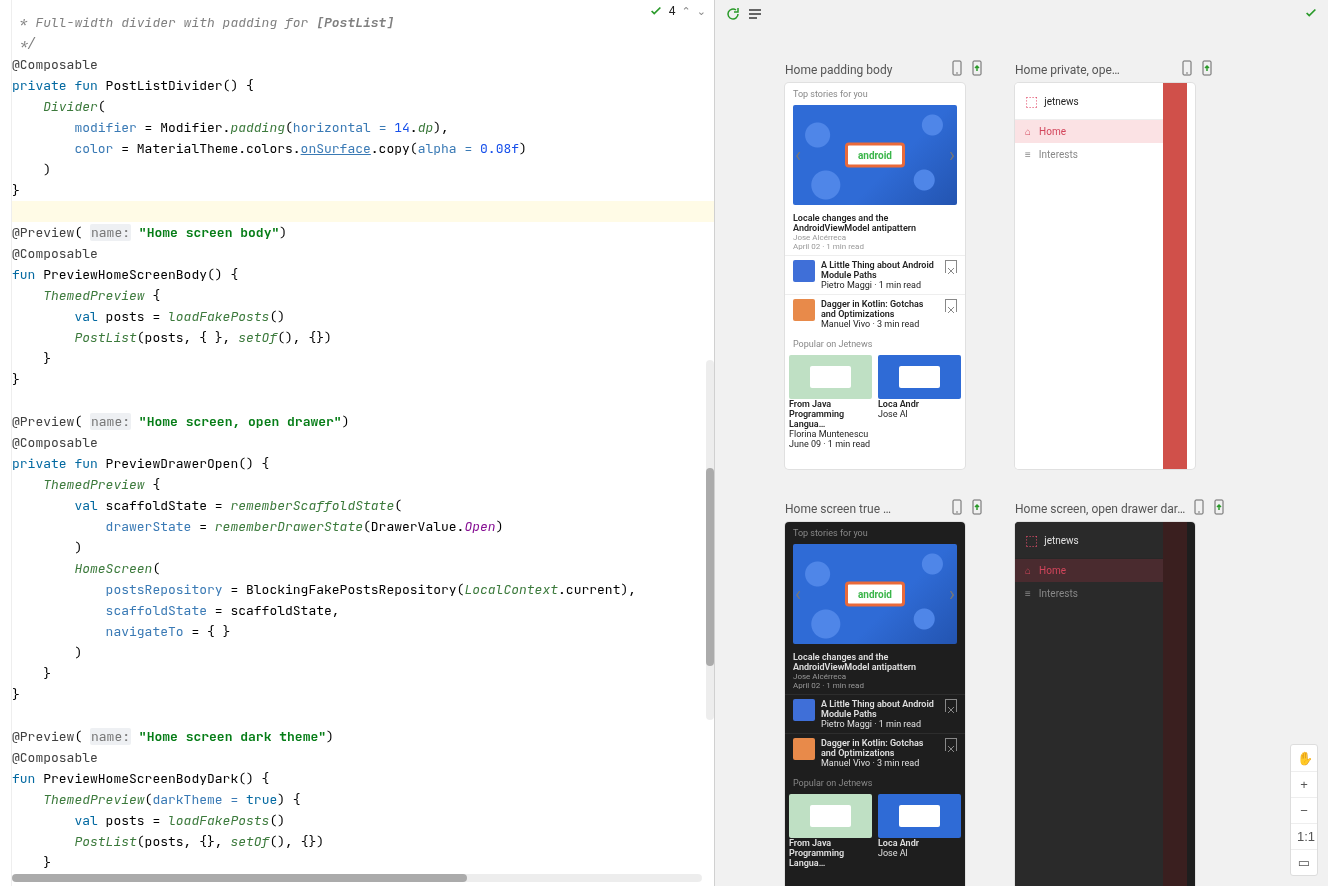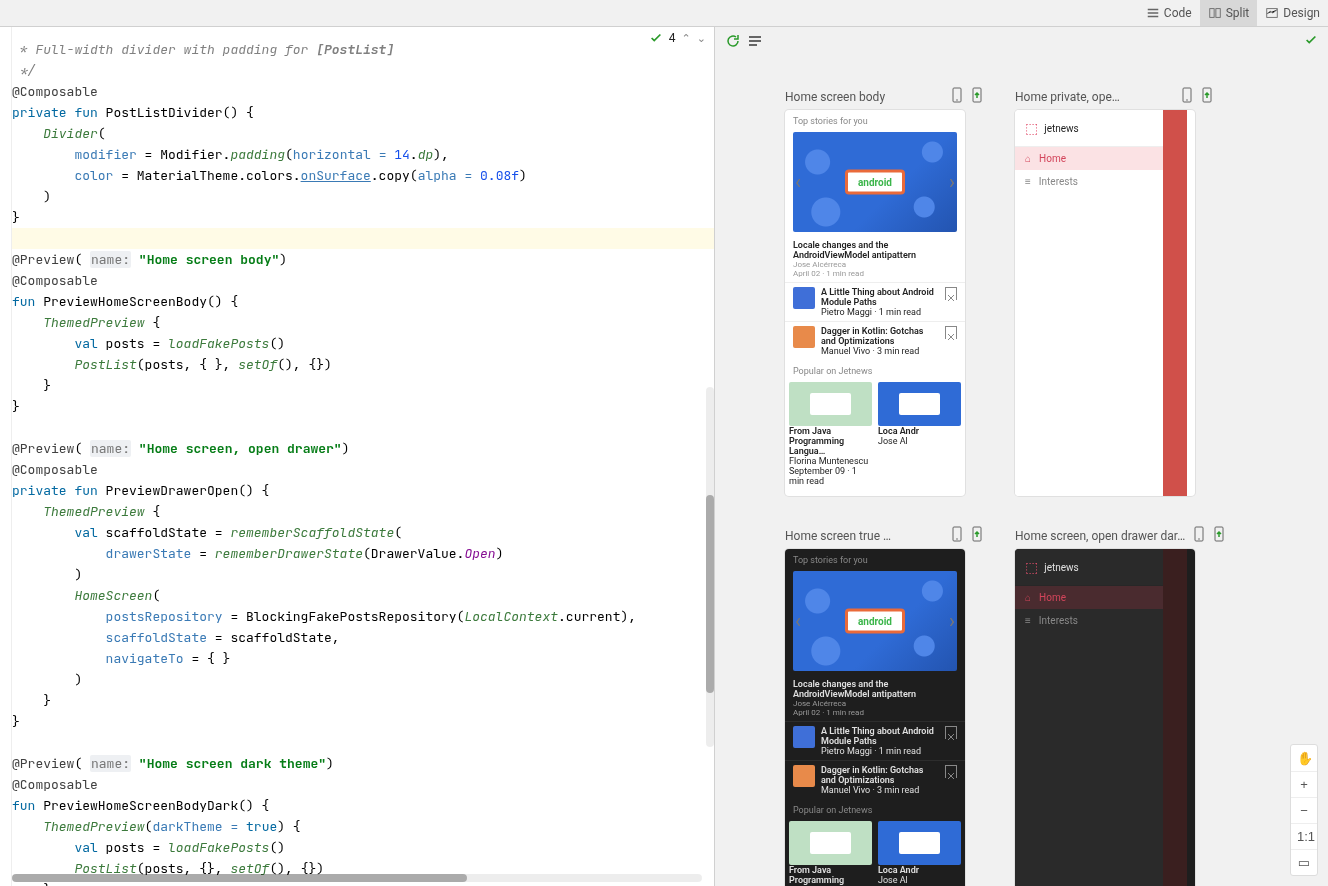--- a/index.html
+++ b/index.html
@@ -81,42 +81,20 @@
 
   .hscroll{position:absolute;left:12px;right:12px;bottom:4px;height:8px;background:rgba(0,0,0,0.07);border-radius:4px;}
   .hscroll .thumb-s{position:absolute;left:0;width:66%;top:0;bottom:0;background:rgba(0,0,0,0.28);border-radius:4px;}
   .vscroll{position:absolute;top:360px;right:0px;width:8px;height:360px;background:rgba(0,0,0,0.07);border-radius:4px;}
   .vscroll .thumb-s{position:absolute;left:0;right:0;top:30%;height:55%;background:rgba(0,0,0,0.28);border-radius:4px;}
 </style>
 </head>
 <body>
 
 <div class="root">
-  <div class="top-tabs">
-    <div class="view-btn">
-      <svg viewBox="0 0 16 16">
-          <path stroke="#666" stroke-width="1.5" d="M2 4h12M2 8h12M2 12h12"></path>
-        </svg>
-      <span>Code</span>
-    </div>
-    <div class="view-btn selected">
-      <svg viewBox="0 0 16 16">
-          <rect x="2" y="3" width="5" height="10" fill="none" stroke="#666"></rect>
-          <rect x="9" y="3" width="5" height="10" fill="none" stroke="#666"></rect>
-        </svg>
-      <span>Split</span>
-    </div>
-    <div class="view-btn">
-      <svg viewBox="0 0 16 16">
-          <rect x="2" y="3" width="12" height="10" fill="none" stroke="#666"></rect>
-          <path stroke="#666" d="M2 9l4-3 3 2 5-4"></path>
-        </svg>
-      <span>Design</span>
-    </div>
-  </div>
 
   <div class="main">
     <div class="editor-col">
       <div class="gutter"></div>
       <div class="code" id="code"><div><span class="c-comment"> * Full-width divider with padding for </span><span class="c-comment" style="font-weight: bold;">[PostList]</span></div><div><span class="c-comment"> */</span></div><div><span class="c-anno">@Composable</span></div><div><span class="c-kw">private fun </span><span class="">PostListDivider() {</span></div><div><span class="">    </span><span class="c-call">Divider</span><span class="">(</span></div><div><span class="c-param">        modifier </span><span class="">= Modifier.</span><span class="c-call">padding</span><span class="">(</span><span class="c-param">horizontal = </span><span class="c-num">14</span><span class="">.</span><span class="c-call">dp</span><span class="">),</span></div><div><span class="c-param">        color </span><span class="">= MaterialTheme.colors.</span><span class="c-param c-ul">onSurface</span><span class="">.copy(</span><span class="c-param">alpha = </span><span class="c-num">0.08f</span><span class="">)</span></div><div><span class="">    )</span></div><div><span class="">}</span></div><div class="hl-line">&nbsp;</div><div><span class="c-anno">@Preview</span><span class="">( </span><span class="c-pl">name:</span><span class=""> </span><span class="c-str">"Home screen body"</span><span class="">)</span></div><div><span class="c-anno">@Composable</span></div><div><span class="c-kw">fun </span><span class="">PreviewHomeScreenBody() {</span></div><div><span class="">    </span><span class="c-call">ThemedPreview </span><span class="">{</span></div><div><span class="">        </span><span class="c-kw">val </span><span class="">posts = </span><span class="c-call">loadFakePosts</span><span class="">()</span></div><div><span class="">        </span><span class="c-call">PostList</span><span class="">(posts, { }, </span><span class="c-call">setOf</span><span class="">(), {})</span></div><div><span class="">    }</span></div><div><span class="">}</span></div><div>&nbsp;</div><div><span class="c-anno">@Preview</span><span class="">( </span><span class="c-pl">name:</span><span class=""> </span><span class="c-str">"Home screen, open drawer"</span><span class="">)</span></div><div><span class="c-anno">@Composable</span></div><div><span class="c-kw">private fun </span><span class="">PreviewDrawerOpen() {</span></div><div><span class="">    </span><span class="c-call">ThemedPreview </span><span class="">{</span></div><div><span class="">        </span><span class="c-kw">val </span><span class="">scaffoldState = </span><span class="c-call">rememberScaffoldState</span><span class="">(</span></div><div><span class="c-param">            drawerState </span><span class="">= </span><span class="c-call">rememberDrawerState</span><span class="">(DrawerValue.</span><span class="c-enum">Open</span><span class="">)</span></div><div><span class="">        )</span></div><div><span class="">        </span><span class="c-call">HomeScreen</span><span class="">(</span></div><div><span class="c-param">            postsRepository </span><span class="">= BlockingFakePostsRepository(</span><span class="c-call">LocalContext</span><span class="">.current),</span></div><div><span class="c-param">            scaffoldState </span><span class="">= scaffoldState,</span></div><div><span class="c-param">            navigateTo </span><span class="">= { }</span></div><div><span class="">        )</span></div><div><span class="">    }</span></div><div><span class="">}</span></div><div>&nbsp;</div><div><span class="c-anno">@Preview</span><span class="">( </span><span class="c-pl">name:</span><span class=""> </span><span class="c-str">"Home screen dark theme"</span><span class="">)</span></div><div><span class="c-anno">@Composable</span></div><div><span class="c-kw">fun </span><span class="">PreviewHomeScreenBodyDark() {</span></div><div><span class="">    </span><span class="c-call">ThemedPreview</span><span class="">(</span><span class="c-param">darkTheme = </span><span class="c-kw">true</span><span class="">) {</span></div><div><span class="">        </span><span class="c-kw">val </span><span class="">posts = </span><span class="c-call">loadFakePosts</span><span class="">()</span></div><div><span class="">        </span><span class="c-call">PostList</span><span class="">(posts, {}, </span><span class="c-call">setOf</span><span class="">(), {})</span></div><div><span class="">    }</span></div></div>
       <div class="editor-topbar">
         <svg width="14" height="14" viewBox="0 0 16 16">
             <path stroke="#2a9a2a" stroke-width="2" fill="none" d="M3 8l3 3 7-7"></path>
           </svg>
         <span class="issues-count">4</span>
@@ -142,21 +120,21 @@
             <rect x="2" y="11" width="8" height="2" fill="#666"></rect>
           </svg>
       </div>
       <svg class="status-ok" width="14" height="14" viewBox="0 0 16 16">
           <path stroke="#2a9a2a" stroke-width="2" fill="none" d="M3 8l3 3 7-7"></path>
         </svg>
 
       <div class="preview-grid" id="previews">
           <div class="pv-cell">
             <div class="pv-head">
-      <span>Home screen body</span>
+      <span>Home padding body</span>
       <span class="pill">
         <span><svg viewBox="0 0 16 16">
                     <rect x="4" y="1" width="8" height="14" rx="1" fill="none" stroke="#666"></rect>
                     <circle cx="8" cy="13" r="0.8" fill="#666"></circle>
                   </svg></span>
         <span><svg viewBox="0 0 16 16">
                     <rect x="4" y="1" width="8" height="14" rx="1" fill="none" stroke="#666"></rect>
                     <path d="M6 8l2-2 2 2M8 6v5" stroke="#2a9a2a" fill="none" stroke-width="1.5"></path>
                   </svg></span>
       </span>
@@ -188,21 +166,21 @@
                   <div class="meta">Manuel Vivo · 3 min read</div>
                 </div>
         <div class="bmk"></div>
       </div>
     <div class="sec-title">Popular on Jetnews</div>
     <div class="hcards">
       <div class="hcard ">
         <div class="img"></div>
         <div class="title" style="font-weight:600">From Java Programming Langua…</div>
         <div class="meta">Florina Muntenescu</div>
-                  <div class="meta">September 09 · 1 min read</div>
+                  <div class="meta">June 09 · 1 min read</div>
       </div>
                 <div class="hcard alt">
         <div class="img"></div>
         <div class="title" style="font-weight:600">Loca Andr</div>
         <div class="meta">Jose Al</div>
                   <div class="meta"></div>
       </div>
     </div>
   </div>
           </div>

